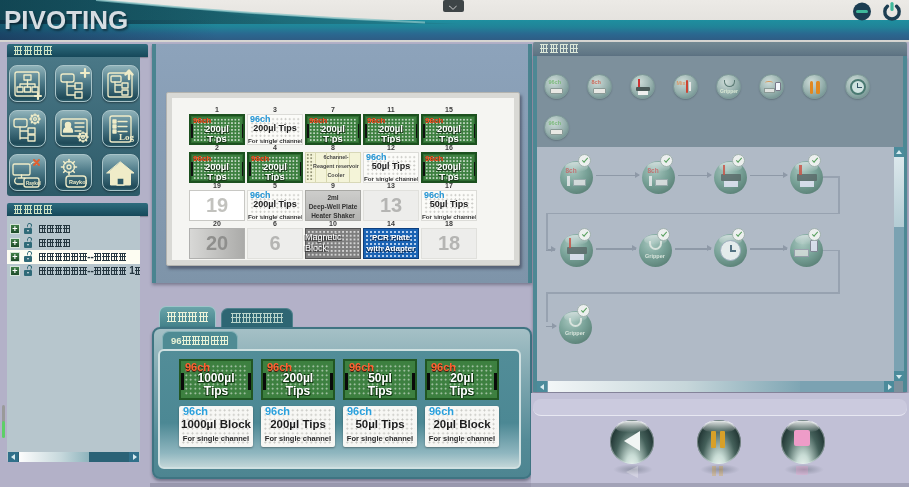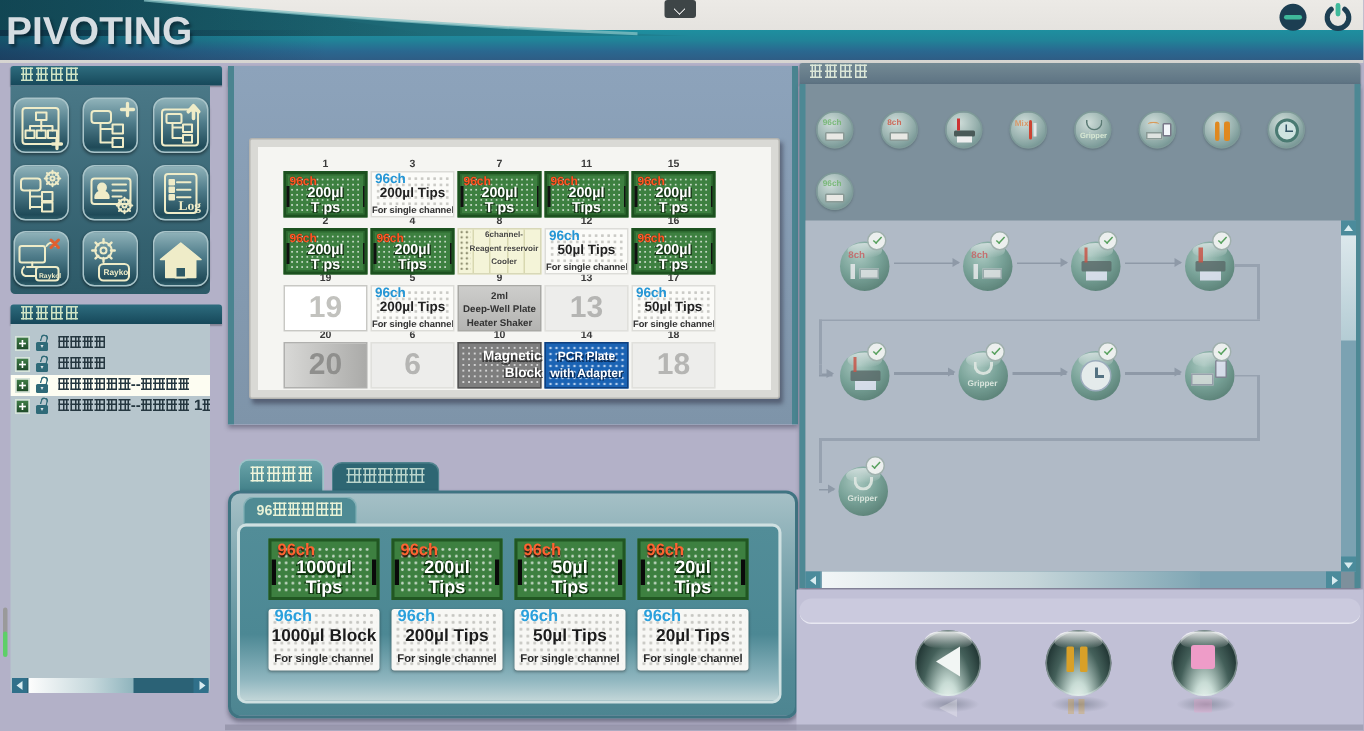--- a/index.html
+++ b/index.html
@@ -386,21 +386,21 @@
       <div class="t1">50µl Tips</div>
       <div class="t2">For single channel</div>
     </div>
 <div class="slot " style="left:189px;top:228px;">
       <div style="position:absolute;inset:0;background:linear-gradient(90deg,#d8d8d6,#ababa9);border:1px solid #b0b0ae;color:#8f8f8d;font-size:20px;font-weight:bold;text-align:center;line-height:29px">20</div>
     </div>
 <div class="slot empty" style="left:247px;top:228px;">6</div>
 <div class="slot " style="left:305px;top:228px;">
       <div style="position:absolute;inset:0;background:#7e7e7e;border:1px solid #555"></div>
       <div style="position:absolute;left:2px;top:2px;right:2px;bottom:2px;background:radial-gradient(circle,rgba(240,240,240,.75) .7px,rgba(0,0,0,0) 1px) 0 0/3.8px 3.8px"></div>
-      <div style="position:absolute;left:0;top:4px;width:100%;text-align:right;font-size:9px;font-weight:bold;color:#fff;text-shadow:1px 1px 0 #3a3a3a,-1px 1px 0 #3a3a3a;line-height:11px">Magnetic<br>Block</div>
+      <div style="position:absolute;left:0;top:4px;width:100%;text-align:left;font-size:9px;font-weight:normal;color:#fff;text-shadow:1px 1px 0 #3a3a3a,-1px 1px 0 #3a3a3a;line-height:11px">Magnetic<br>Block</div>
     </div>
 <div class="slot " style="left:363px;top:228px;">
       <div style="position:absolute;inset:0;background:#1a63b4;border:1px solid #0d3f7e"></div>
       <div style="position:absolute;left:2px;top:2px;right:2px;bottom:2px;background:radial-gradient(circle,rgba(230,240,255,.75) .8px,rgba(0,0,0,0) 1.1px) 0 0/4px 4px"></div>
       <div style="position:absolute;left:0;top:4px;width:100%;text-align:center;font-size:8px;font-weight:bold;color:#fff;text-shadow:1px 1px 0 #0a3060,-1px 1px 0 #0a3060;line-height:11px">PCR Plate<br>with Adapter</div>
     </div>
 <div class="slot empty" style="left:421px;top:228px;">18</div>
 </div>
 
 <div class="tab" style="left:159px;top:306px;width:57px;height:22px;background:linear-gradient(#6aa4a9,#417f88);border:1px solid #9ec5c9;border-bottom:none;color:#eef4da;line-height:20px"><span class="g"></span><span class="g"></span><span class="g"></span><span class="g"></span></div>
@@ -455,21 +455,21 @@
     </div>
 <div class="wbox" style="left:343px;top:406px">
       <div class="dots"></div>
       <span class="l96">96ch</span>
       <div class="t1">50µl Tips</div>
       <div class="t2">For single channel</div>
     </div>
 <div class="wbox" style="left:425px;top:406px">
       <div class="dots"></div>
       <span class="l96">96ch</span>
-      <div class="t1">20µl Tips</div>
+      <div class="t1">20µl Block</div>
       <div class="t2">For single channel</div>
     </div>
 </div>
 
 <div class="tbar" style="left:533px;top:42px;width:374px;height:14px;background:linear-gradient(#748a94,#5d7383);color:#dbe7d8"><span class="g"></span><span class="g"></span><span class="g"></span><span class="g"></span></div>
 <div class="abs" id="spanel"></div>
 <div id="circles">
 <div class="circ" style="left:543.5px;top:73.5px">
       <div style="position:absolute;left:5px;top:13px;width:13px;height:6.5px;background:#e8e8e4;border:1px solid #8a9a96;border-radius:1px"></div>
       <div style="position:absolute;left:4px;top:4.5px;font-size:5.5px;font-weight:bold;color:#7ab87a">96ch</div>

